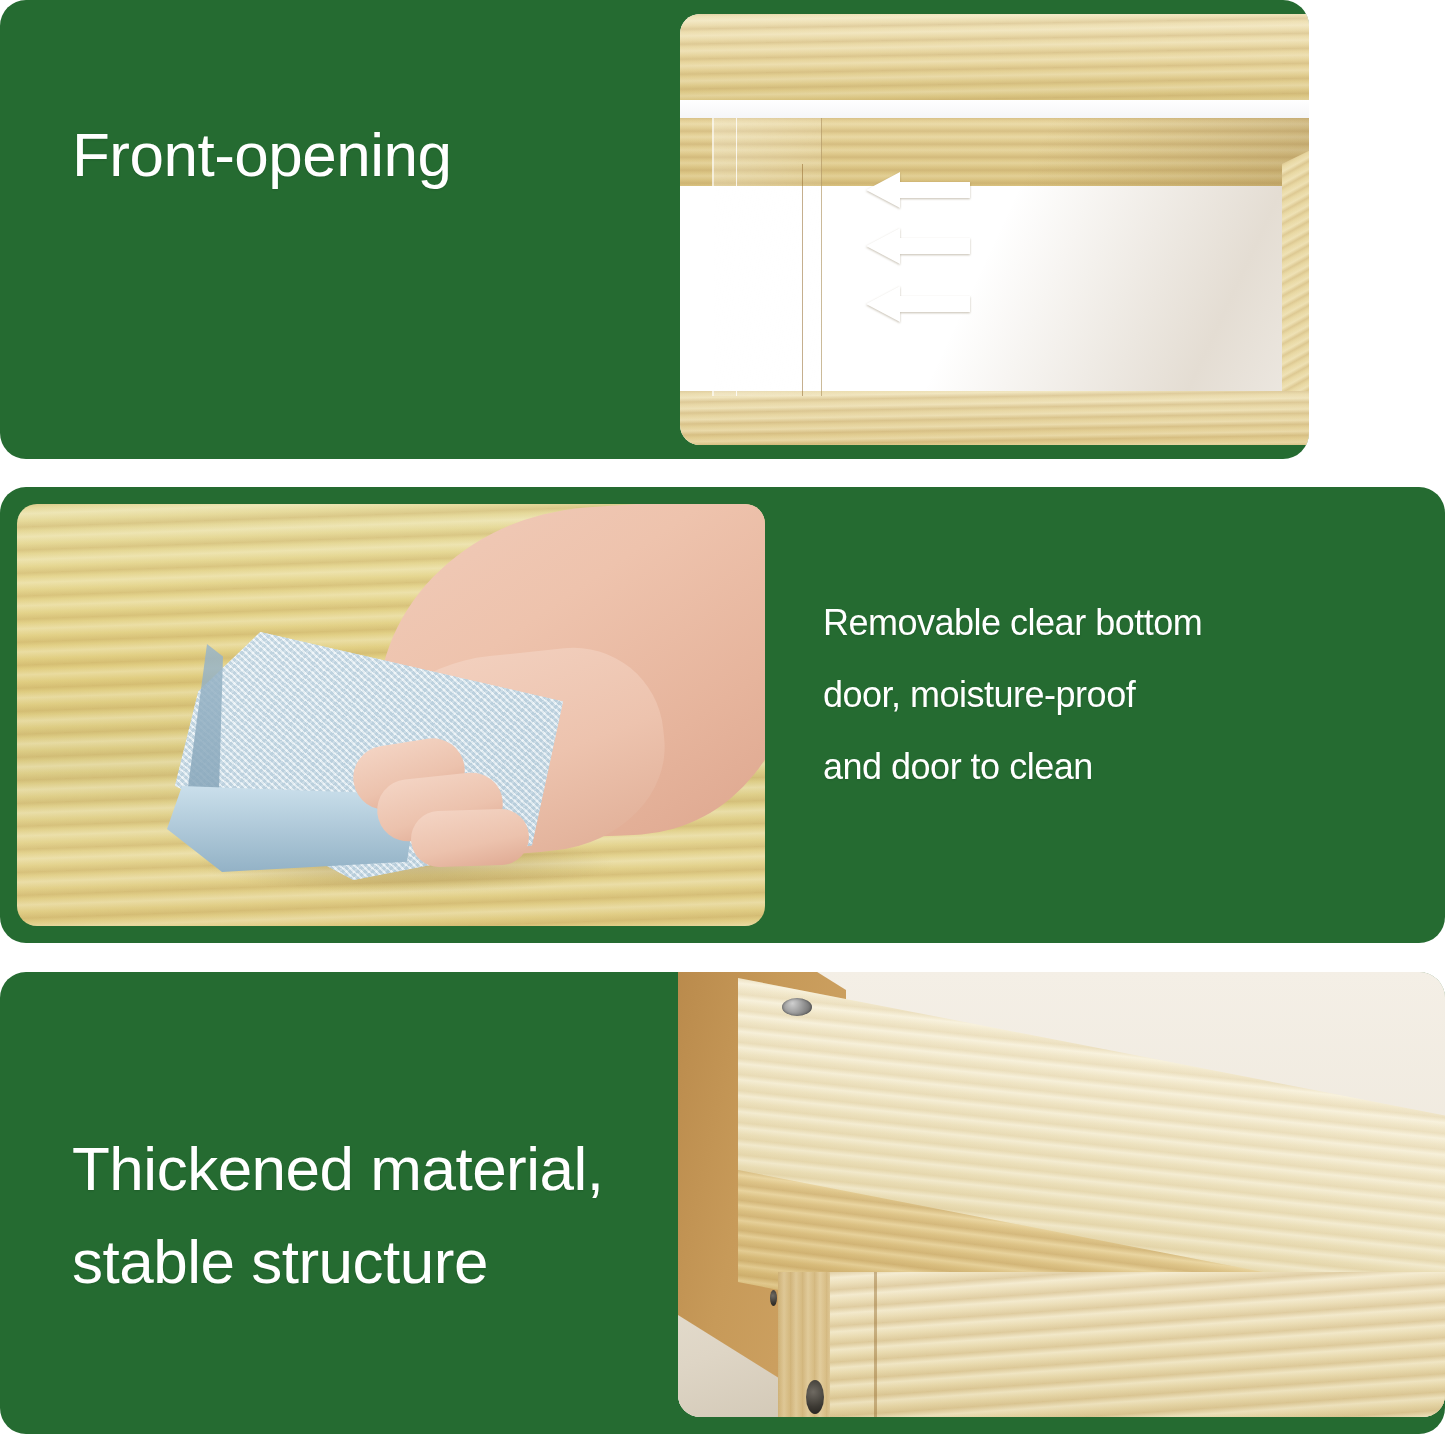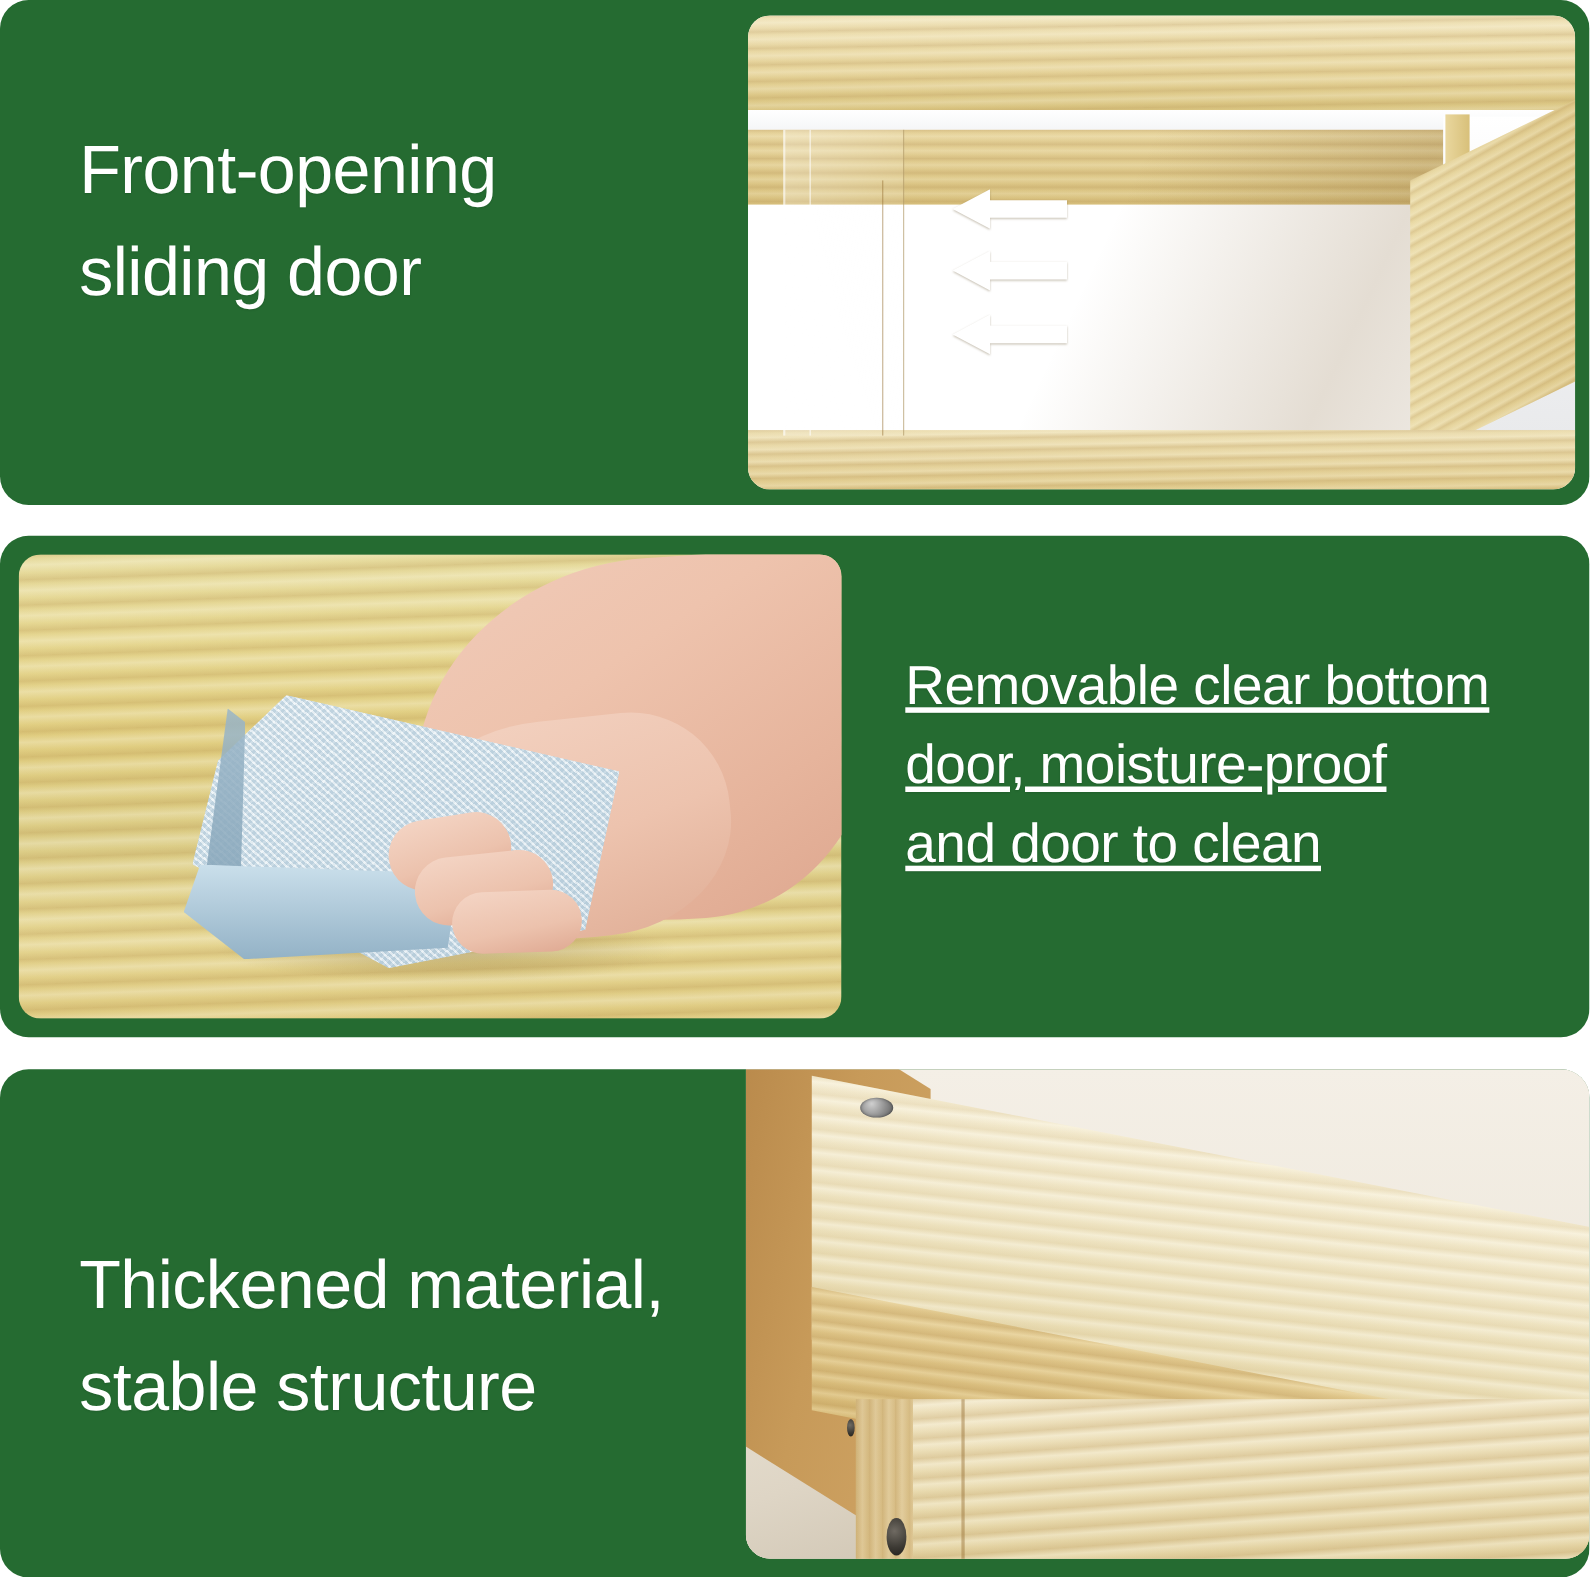--- a/index.html
+++ b/index.html
@@ -11,21 +11,21 @@
   }
   .sheet { position:relative; width:1445px; height:1434px; background:#fff; }
 
   .panel {
     position:absolute;
     border-radius:26px;
     overflow:hidden;
   }
 
   
-  #panel-1 { left:0; top:0; width:1445px; height:459px; background:var(--green); }
+  #panel-1 { left:0; top:0; width:1309px; height:459px; background:var(--green); }
   #panel-1 .caption {
     position:absolute; left:72px; top:108px; width:560px;
   }
   #panel-1 .photo {
     position:absolute; left:680px; top:14px; width:752px; height:431px;
     border-radius:20px; overflow:hidden;
   }
 
   
   #panel-2 { left:0; top:487px; width:1445px; height:456px; background:var(--green); }
@@ -44,21 +44,21 @@
   }
 
   .cap-line {
     display:block;
     color:#ffffff;
     font-weight:400;
     letter-spacing:-0.5px;
     white-space:nowrap;
   }
   .cap-big  { font-size:62px; line-height:93px; }
-  .cap-mid  { font-size:50px; line-height:72px;text-decoration:underline; }
+  .cap-mid  { font-size:36px; line-height:72px; }
 
   
   #panel-3 .caption { top:150px; left:72px; }
 
   :root { --green:#256b31; }
 
   
   #photo-1 { position:absolute; inset:0; background:#ffffff; }
   #photo-1 .top-rail {
     position:absolute; left:0; top:0; width:100%; height:86px;
@@ -264,21 +264,20 @@
 </style>
 </head>
 <body>
 
 <div class="sheet">
 
   <section class="panel" id="panel-1">
 
     <div class="caption">
       <span class="cap-line cap-big">Front-opening</span>
-      <span class="cap-line cap-big">sliding door</span>
     </div>
 
     <div class="photo">
       <div id="photo-1">
         <div class="top-rail"></div>
         <div class="white-gap"></div>
         <div class="back-wall"></div>
         <div class="floor"></div>
         <div class="floor-shade"></div>
         <div class="right-panel"></div>

